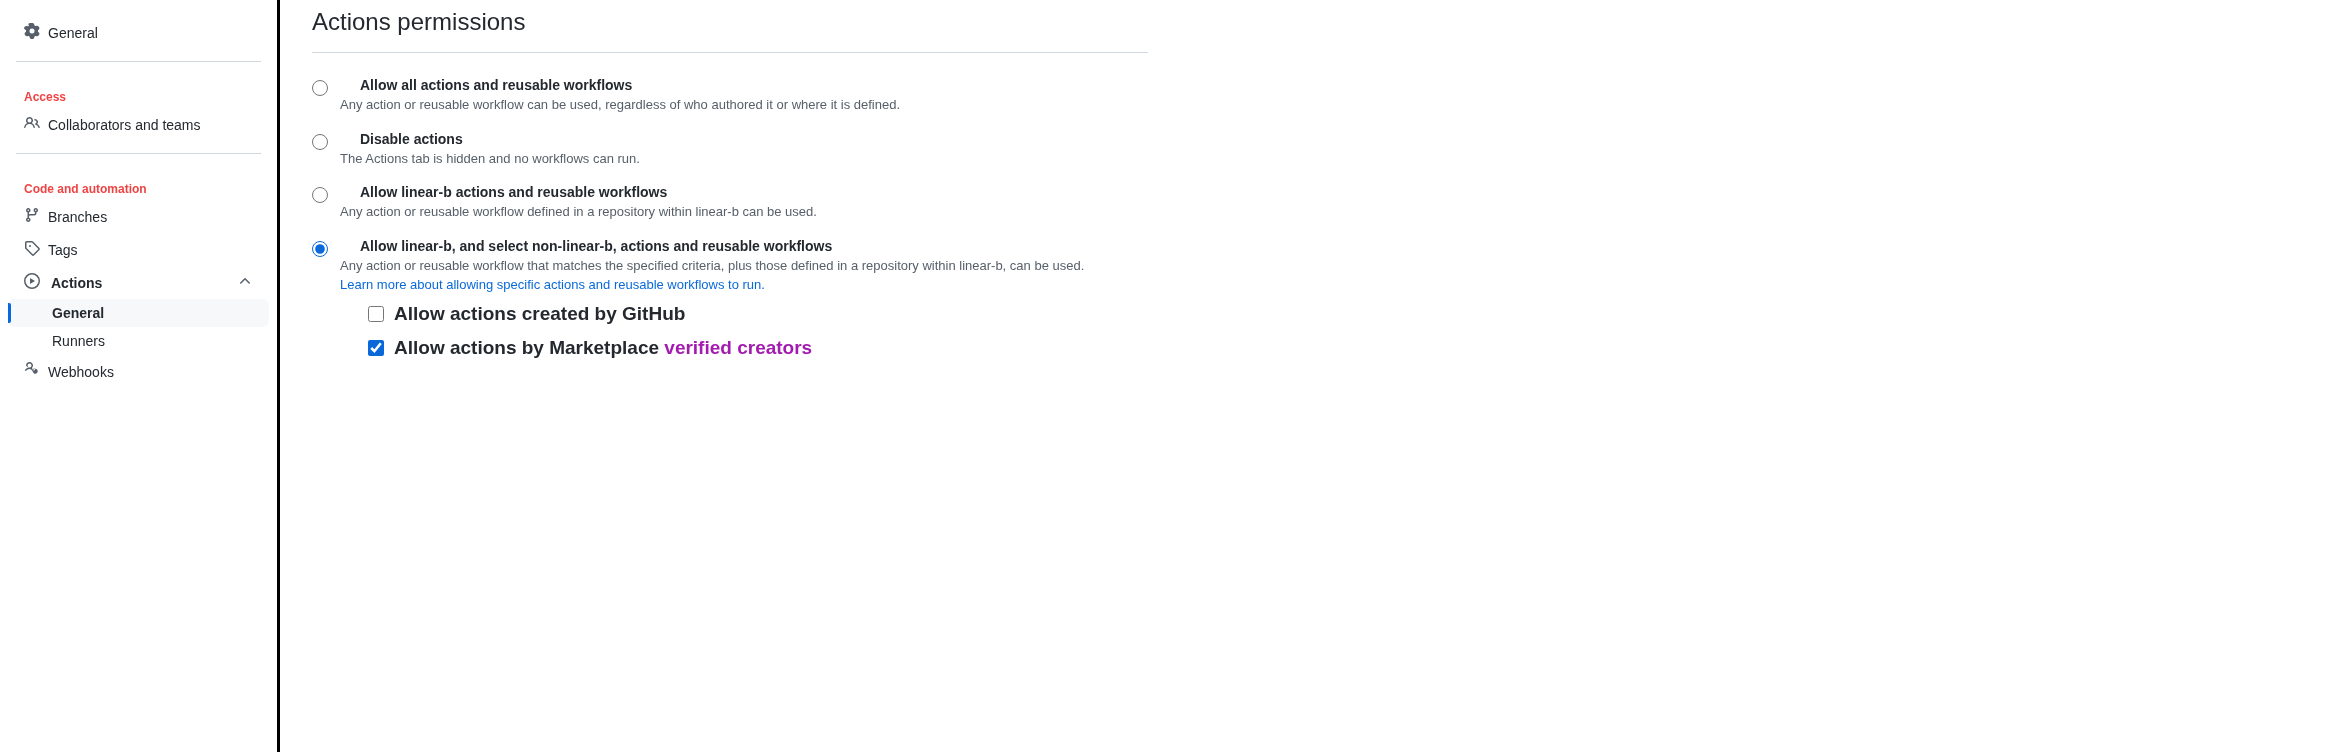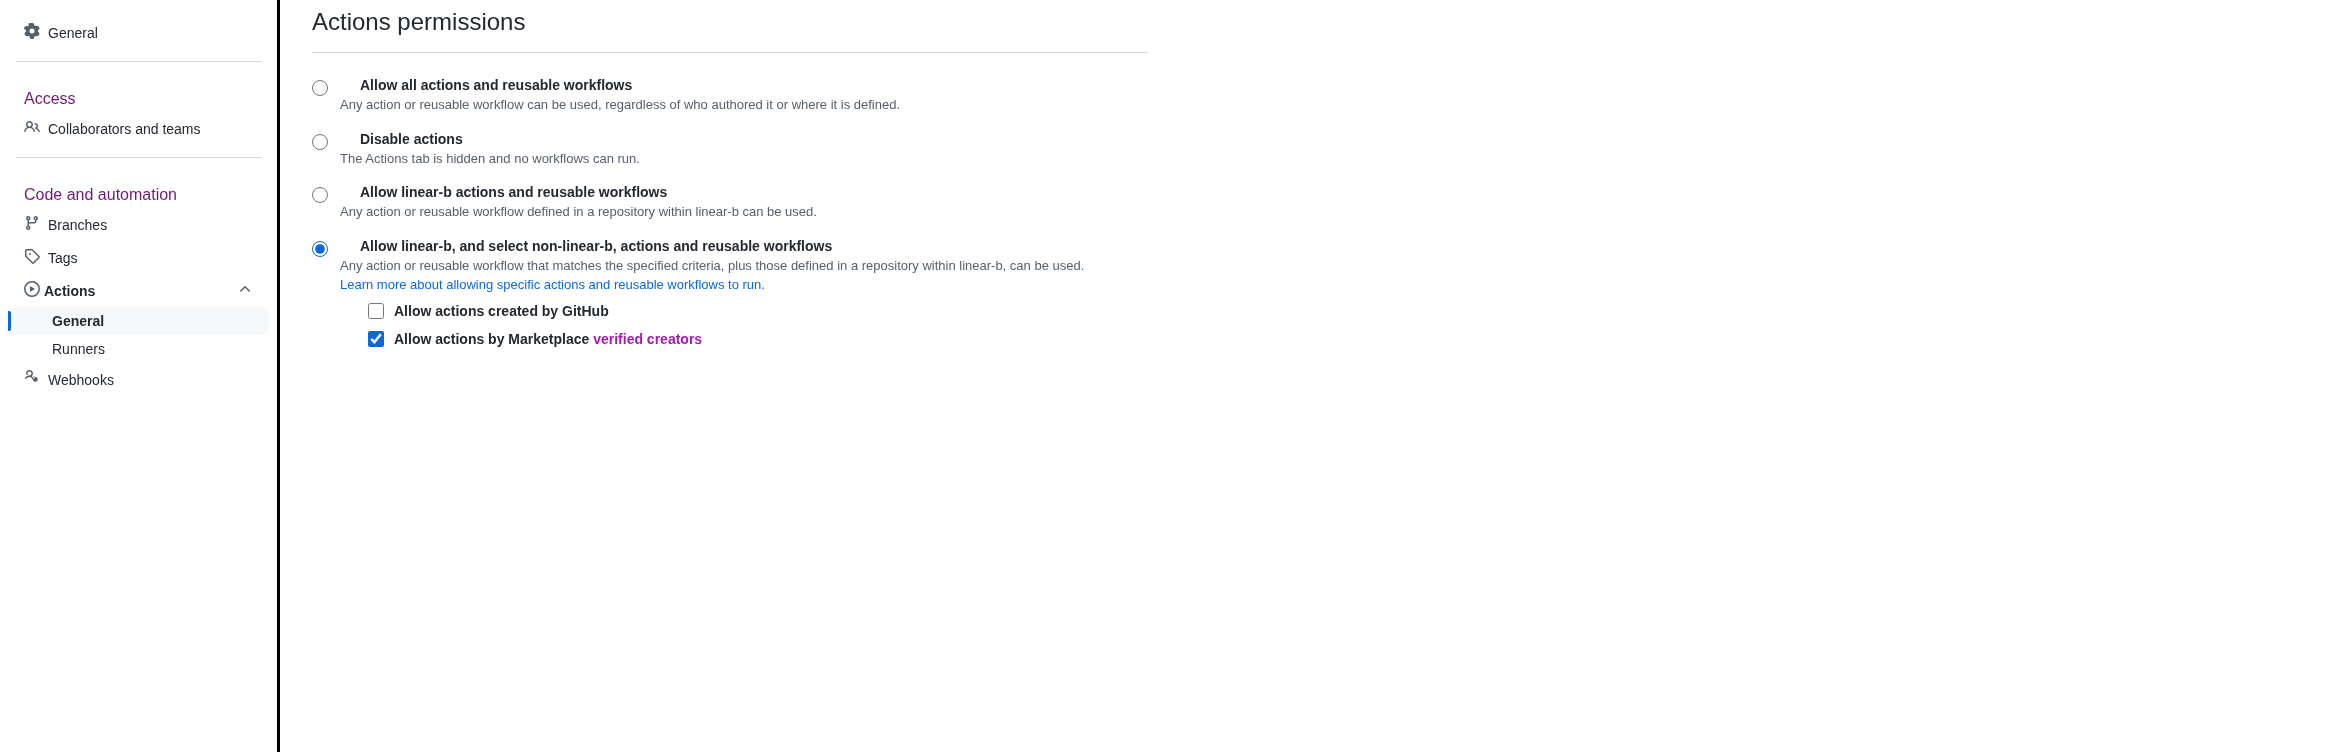--- a/index.html
+++ b/index.html
@@ -25,23 +25,23 @@
       align-items: center;
       padding: 7px 16px;
       cursor: pointer;
       color: #24292f;
       font-size: 14px;
       border-radius: 6px;
       margin: 0 8px;
       gap: 8px;
     }
     .sidebar-section-label {
-      font-size: 16px;
-      font-weight: 400;
-      color: #701a75;
+      font-size: 12px;
+      font-weight: 700;
+      color: #ef4444;
       padding: 16px 24px 4px;
       text-transform: none;
     }
     .sidebar-divider {
       height: 1px;
       background: #d0d7de;
       margin: 12px 16px;
     }
     .sidebar-icon {
       color: #57606a;
@@ -77,21 +77,21 @@
       align-items: center;
       justify-content: space-between;
       padding: 7px 16px;
       cursor: pointer;
       border-radius: 6px;
       margin: 0 8px;
     }
     .actions-header-left {
       display: flex;
       align-items: center;
-      gap: 4px;
+      gap: 11px;
       font-weight: 600;
     }
     .chevron-icon {
       color: #57606a;
       font-size: 12px;
     }
 
     
     .main-content {
       flex: 1;
@@ -151,21 +151,21 @@
       margin-bottom: 12px;
     }
     .checkbox-option input[type="checkbox"] {
       width: 16px;
       height: 16px;
       flex-shrink: 0;
       accent-color: #0969da;
       cursor: pointer;
     }
     .checkbox-label {
-      font-size: 14px;
+      font-size: 19px;
       font-weight: 600;
       color: #24292f;
     }
     .checkbox-label a {
       color: #a21caf;
       font-weight: 600;
       text-decoration: none;
     }
   </style>
 </head>

